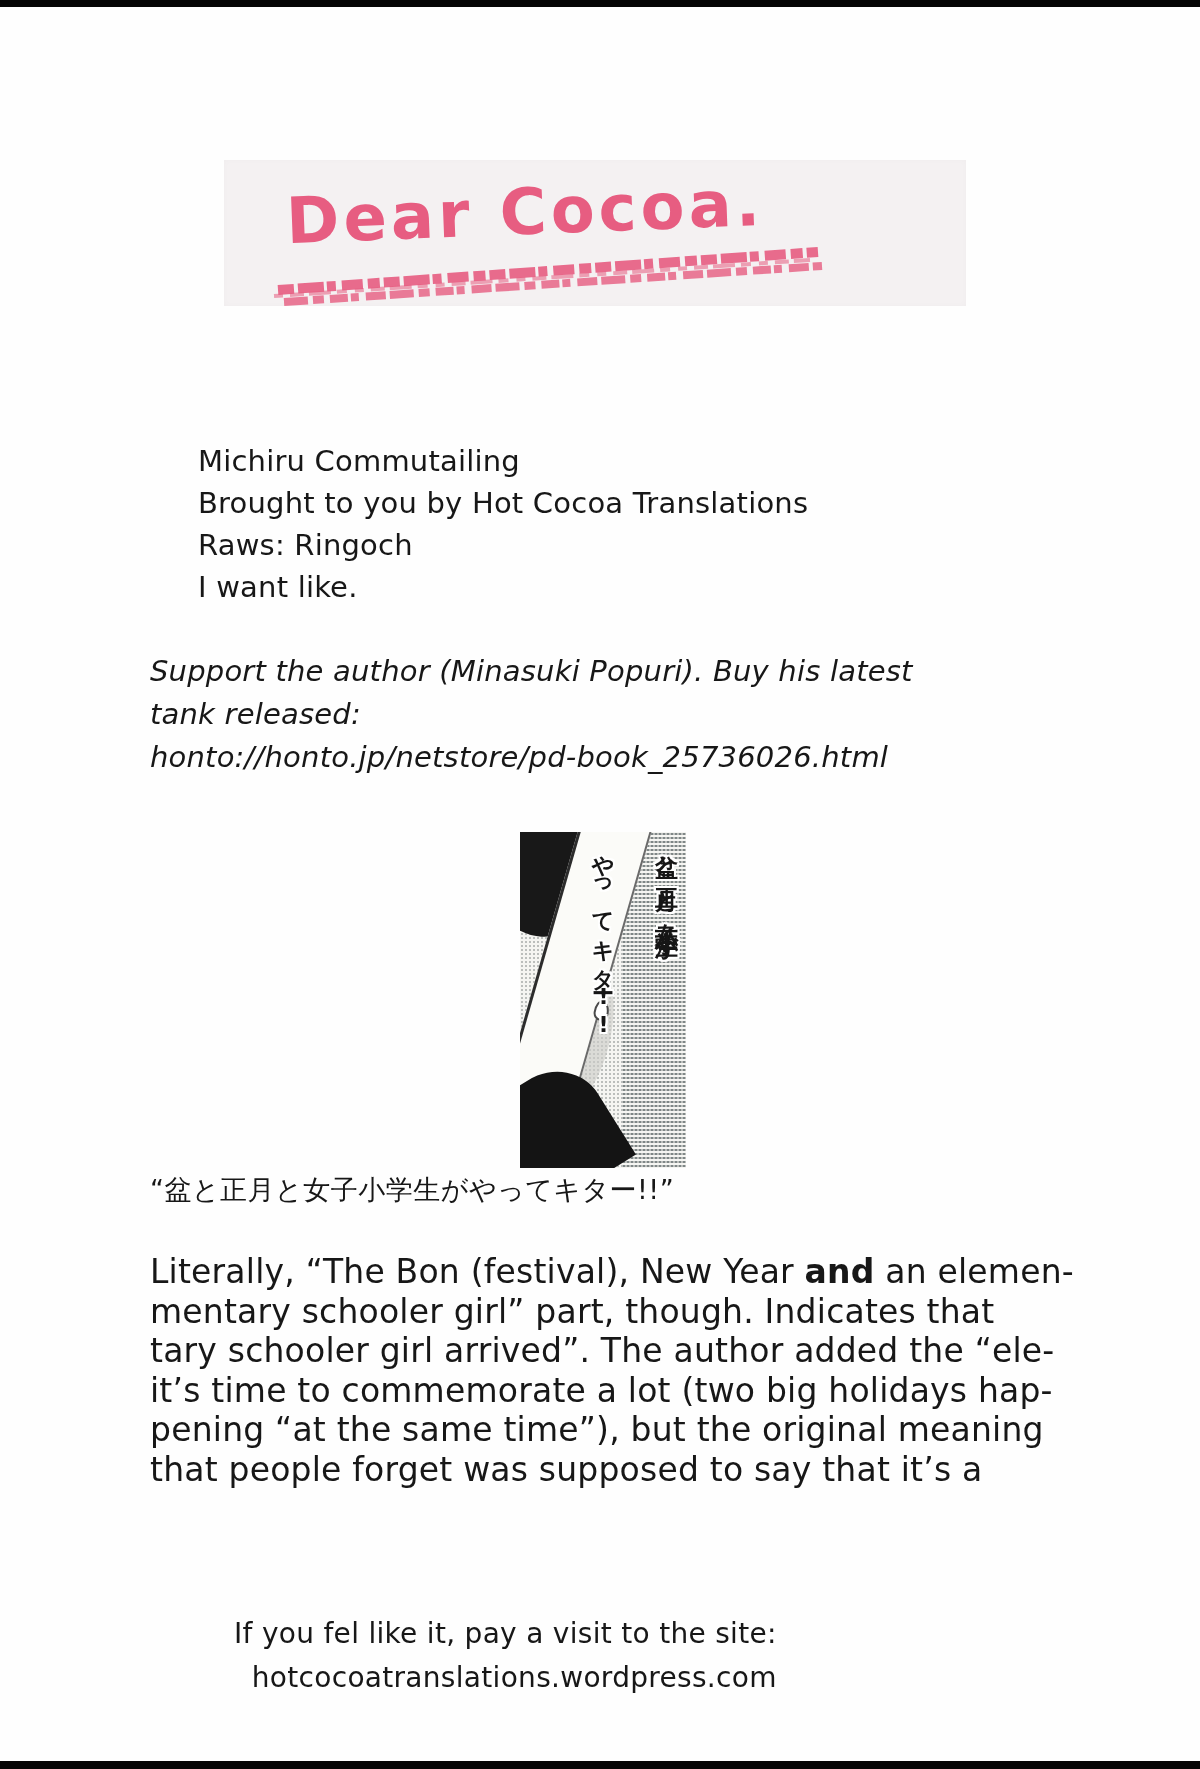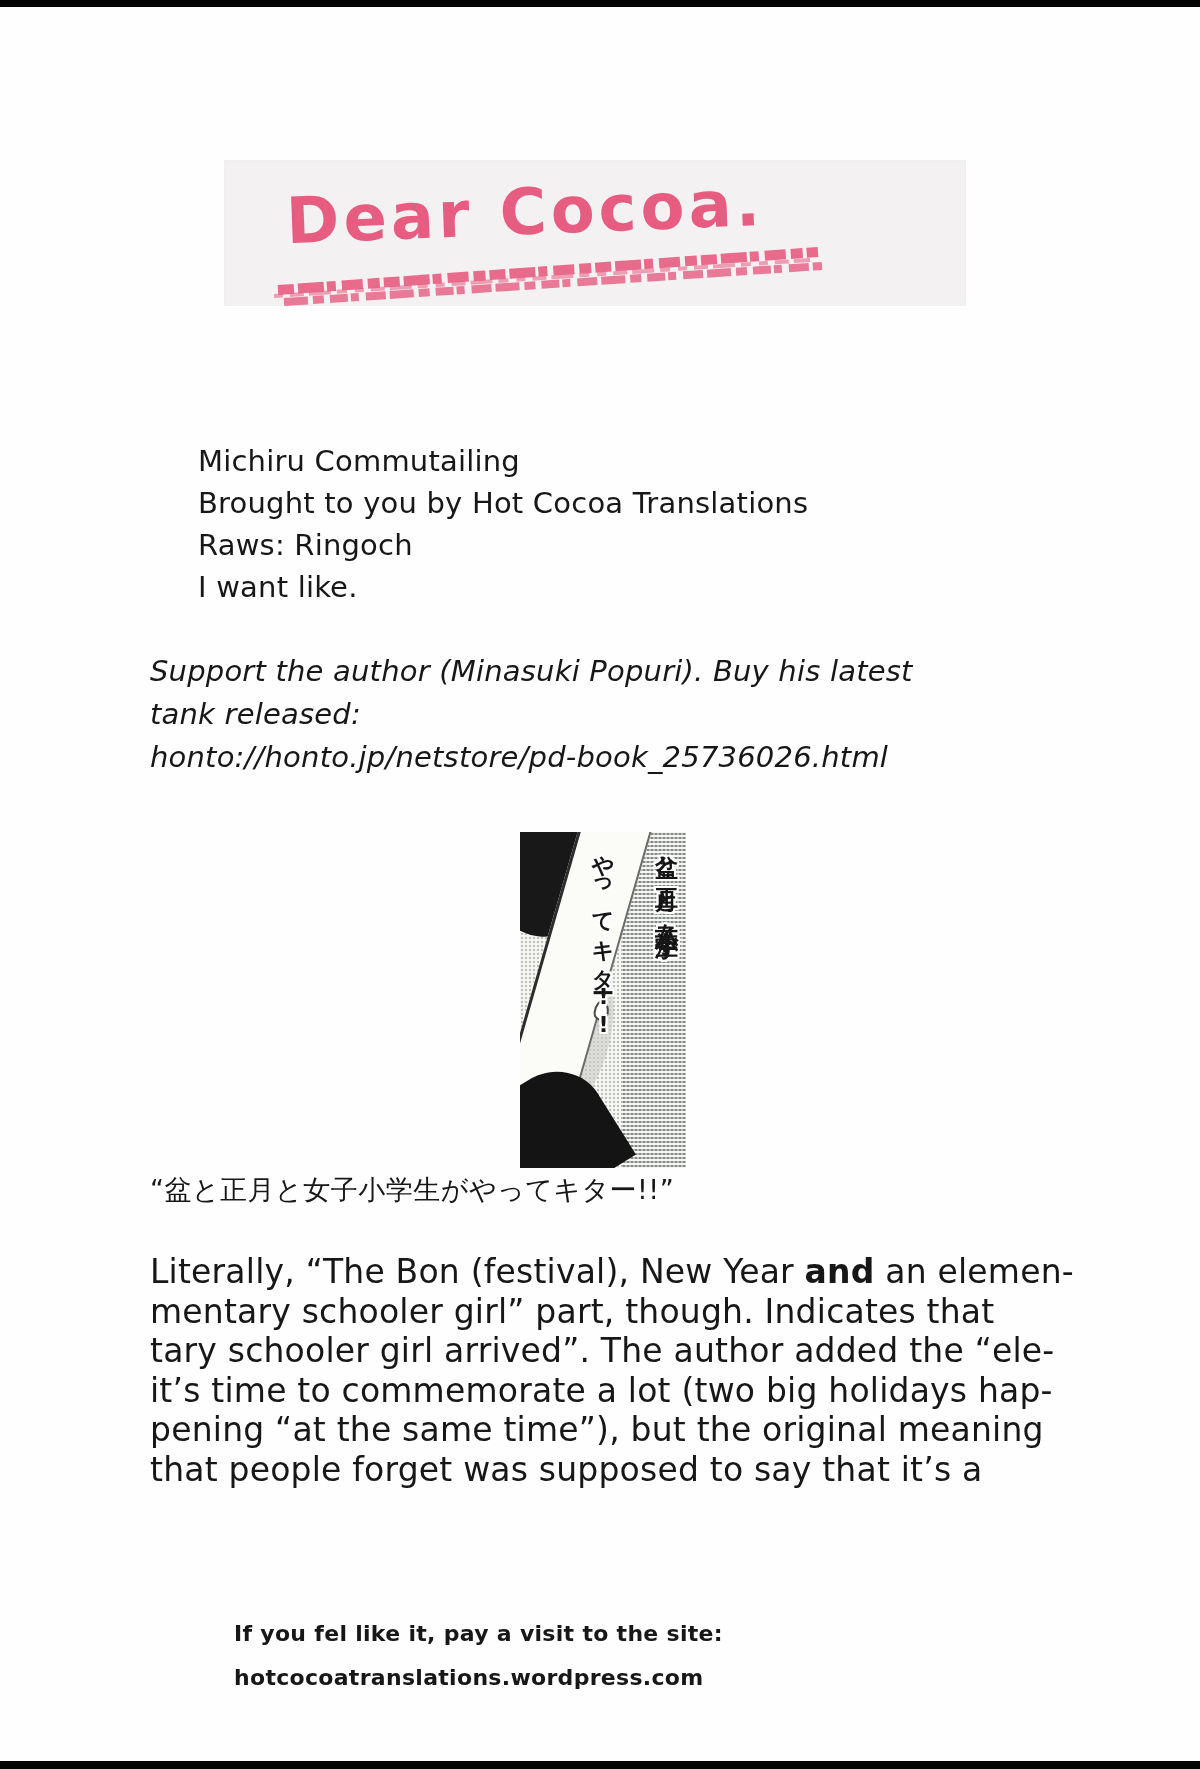--- a/index.html
+++ b/index.html
@@ -38,21 +38,21 @@
   .support-line{white-space:nowrap;letter-spacing:0.2px;font-style:italic;}
 
   .quote-line{
     position:absolute;left:150px;top:1172px;
     font-size:27px;font-weight:500;letter-spacing:0.5px;white-space:nowrap;
   }
   .paragraph-block{position:absolute;left:150px;top:1212px;font-size:33px;line-height:39.5px;font-weight:500;margin-top:40px;}
   .paragraph-line{white-space:nowrap;letter-spacing:0.2px;}
   .paragraph-line b{font-weight:800;}
 
-  .footer-block{position:absolute;left:234px;top:1612px;font-size:22px;line-height:44px;font-weight:700;}
+  .footer-block{position:absolute;left:234px;top:1612px;font-size:28px;line-height:44px;font-weight:400;text-align:right;}
   .footer-line{white-space:nowrap;letter-spacing:0.3px;}
 
   
   .manga-panel{
     position:absolute;left:520px;top:832px;width:166px;height:336px;
     background:#f5f5f2;overflow:hidden;
   }
   .halftone-base{
     position:absolute;inset:0;
     background-image:radial-gradient(circle,#a7acaa 0.9px,transparent 1.2px);

